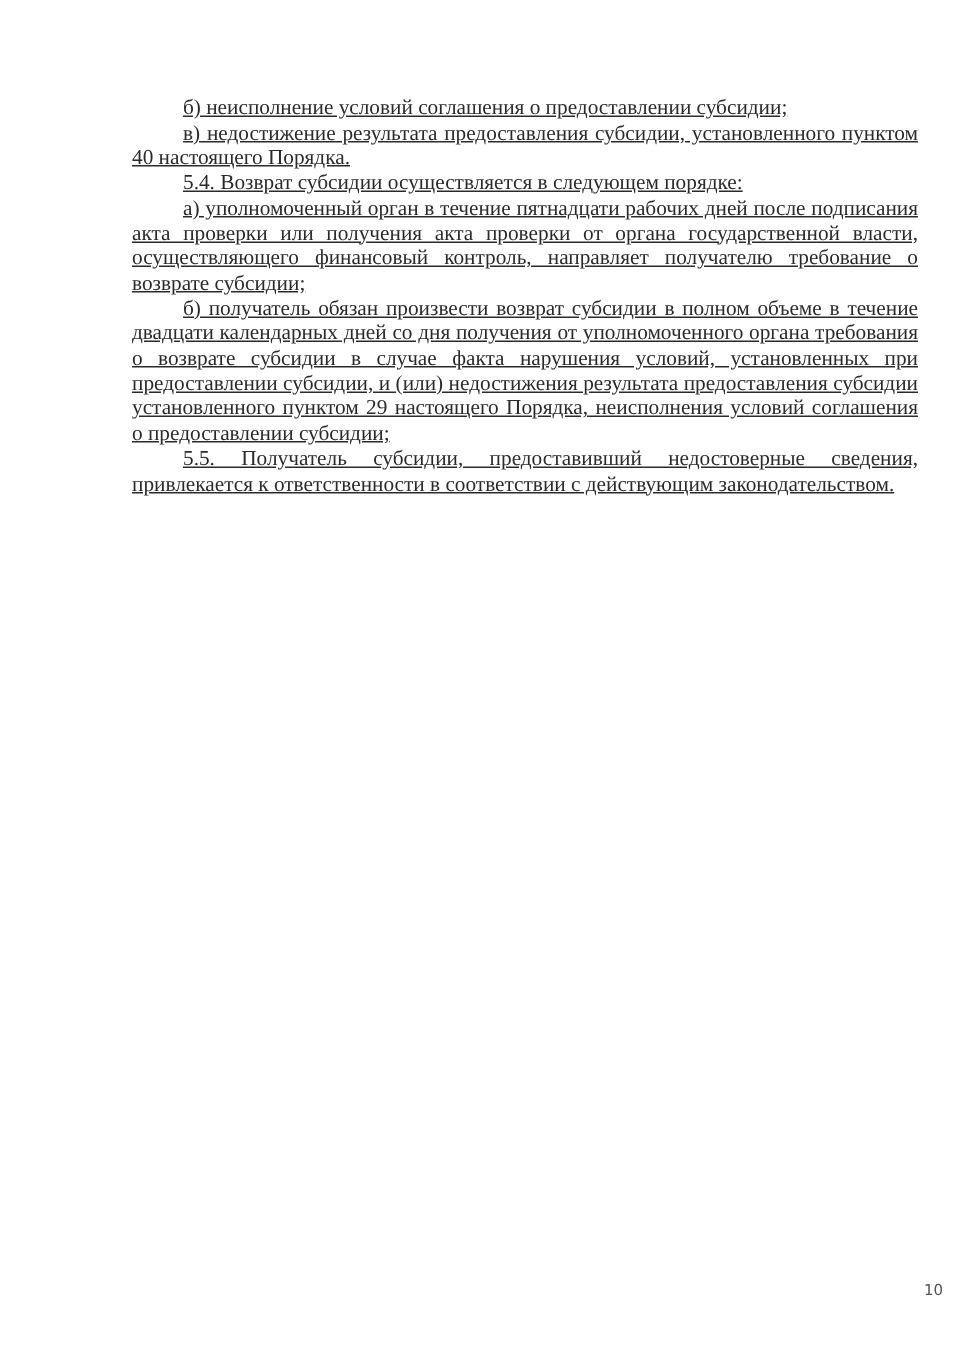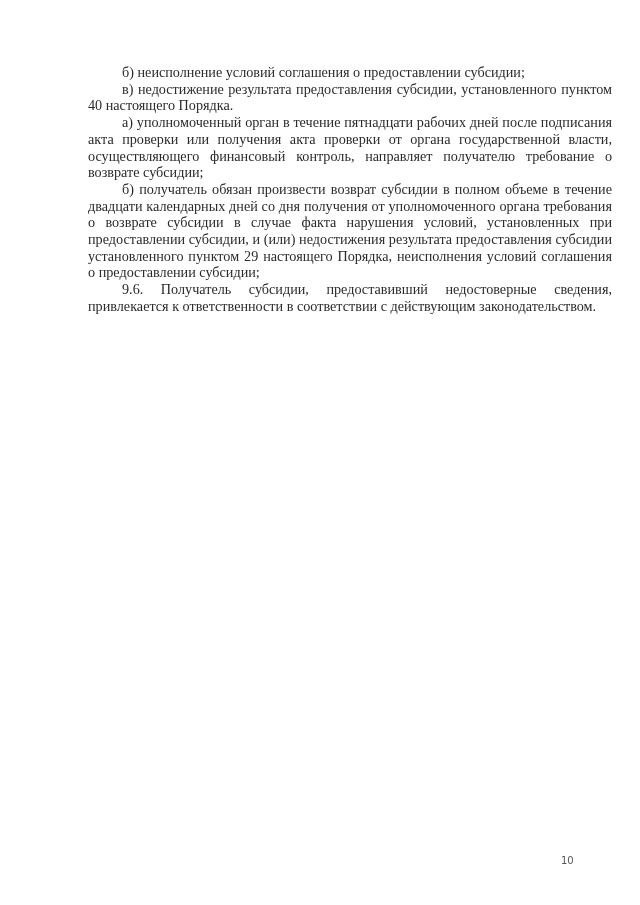--- a/index.html
+++ b/index.html
@@ -22,41 +22,43 @@
     height: 905px;
     background: #ffffff;
   }
   .body-text {
     position: absolute;
     left: 88px;
     top: 64px;
     width: 524px;
     font-size: 14.2px;
     line-height: 16.7px;
+    text-decoration: underline;
   }
   .para {
     margin: 0;
     text-align: justify;
     text-indent: 34px;
     hyphens: none;
   }
   .page-number {
     position: absolute;
-    left: 561px;
+    left: 616px;
     top: 855px;
     font-family: "DejaVu Sans", sans-serif;
     font-size: 10px;
     color: #555555;
   }
 </style>
 </head>
 <body>
 
 <div class="page">
   <div class="body-text">
     <p class="para">б) неисполнение условий соглашения о предоставлении субсидии;</p>
     <p class="para">в) недостижение результата предоставления субсидии, установленного пунктом 40 настоящего Порядка.</p>
+    <p class="para">5.4. Возврат субсидии осуществляется в следующем порядке:</p>
     <p class="para">а) уполномоченный орган в течение пятнадцати рабочих дней после подписания акта проверки или получения акта проверки от органа государственной власти, осуществляющего финансовый контроль, направляет получателю требование о возврате субсидии;</p>
     <p class="para">б) получатель обязан произвести возврат субсидии в полном объеме в течение двадцати календарных дней со дня получения от уполномоченного органа требования о возврате субсидии в случае факта нарушения условий, установленных при предоставлении субсидии, и (или) недостижения результата предоставления субсидии установленного пунктом 29 настоящего Порядка, неисполнения условий соглашения о предоставлении субсидии;</p>
-    <p class="para">9.6. Получатель субсидии, предоставивший недостоверные сведения, привлекается к ответственности в соответствии с действующим законодательством.</p>
+    <p class="para">5.5. Получатель субсидии, предоставивший недостоверные сведения, привлекается к ответственности в соответствии с действующим законодательством.</p>
   </div>
   <div class="page-number">10</div>
 </div>
 
 </body></html>

